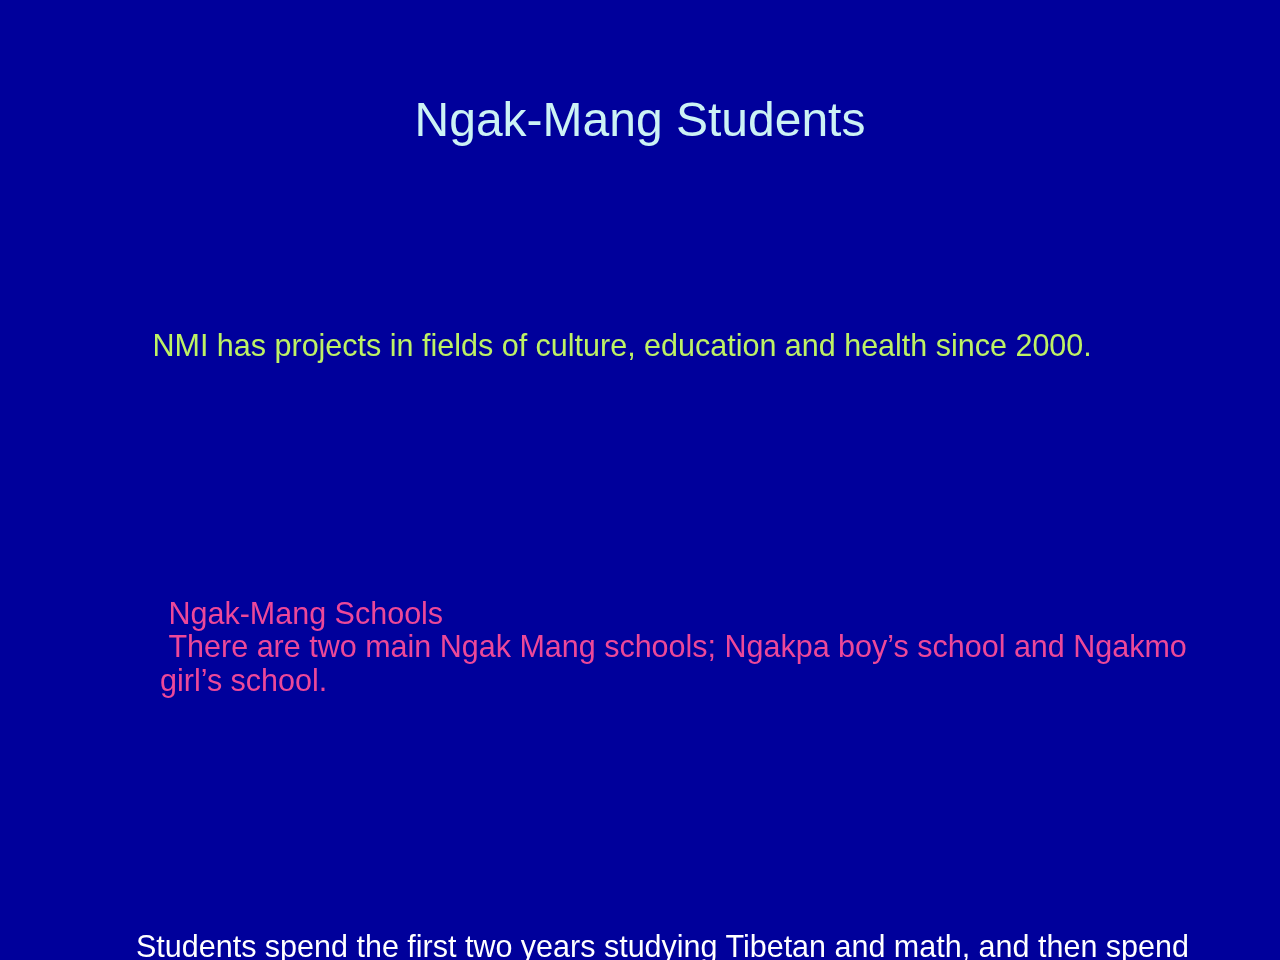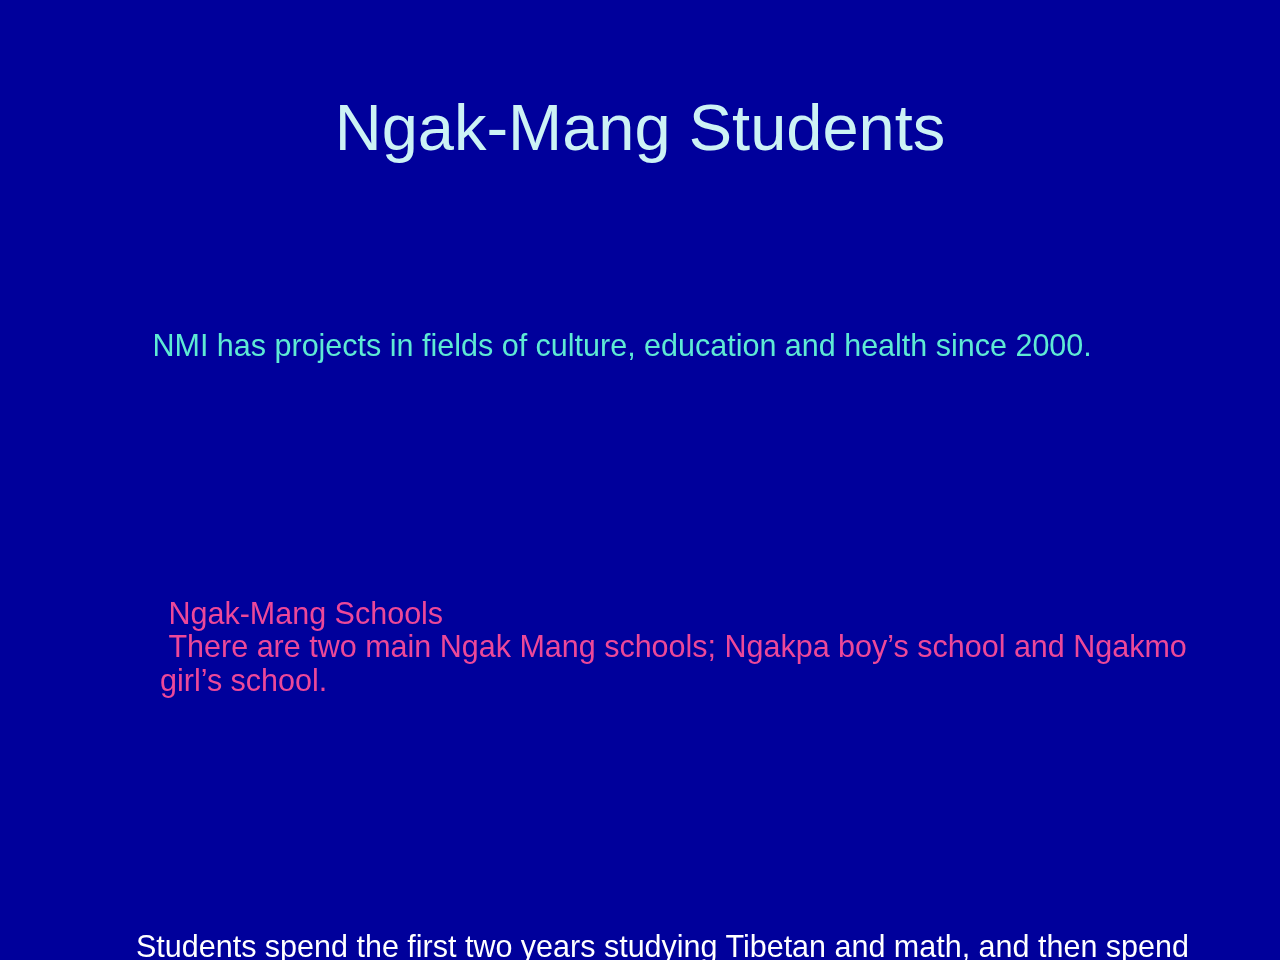--- a/index.html
+++ b/index.html
@@ -21,26 +21,25 @@
   }
 
   
   #slide-title {
     position: absolute;
     left: 0;
     top: 78px;
     width: 1280px;
     text-align: center;
     color: #CCF2F5;
-    font-size: 65px;
+    font-size: 48px;
     line-height: 84px;
     font-weight: normal;
     letter-spacing: 0px;
     white-space: pre;
-    margin-top: 8px;
   }
 
   
   #body-area {
     position: absolute;
     left: 136px;
     top: 228px;
     width: 1080px;
     font-size: 30.5px;
     line-height: 33.5px;
@@ -80,21 +79,21 @@
 </style>
 </head>
 <body>
 
 <div id="slide" style="background: rgb(0, 0, 155);">
 
   <div id="slide-title" style="color: rgb(204, 242, 245);">Ngak-Mang Students</div>
 
   <div id="body-area">
 
-    <div class="para yellow p1" style="color: #5eead4;"> NMI has projects in fields of culture, education and health since 2000.</div>
+    <div class="para yellow p1" style="color: #bef264;"> NMI has projects in fields of culture, education and health since 2000.</div>
 
     <div class="spacer"></div>
 
     <div class="para white p2" style="color: #ec4899;"> Ngak-Mang Schools
  There are two main Ngak Mang schools; Ngakpa boy’s school and Ngakmo girl’s school.</div>
 
     <div class="spacer-sm"></div>
 
     <div class="para white p3" style="color: rgb(255, 255, 255);">Students spend the first two years studying Tibetan and math, and then spend three years specializing in an elective    subject    such as handicrafts, traditional art, or medicine. They spend their final five years learning traditional Ngakpa studies, including  tantric philosophy and practice.</div>
 

